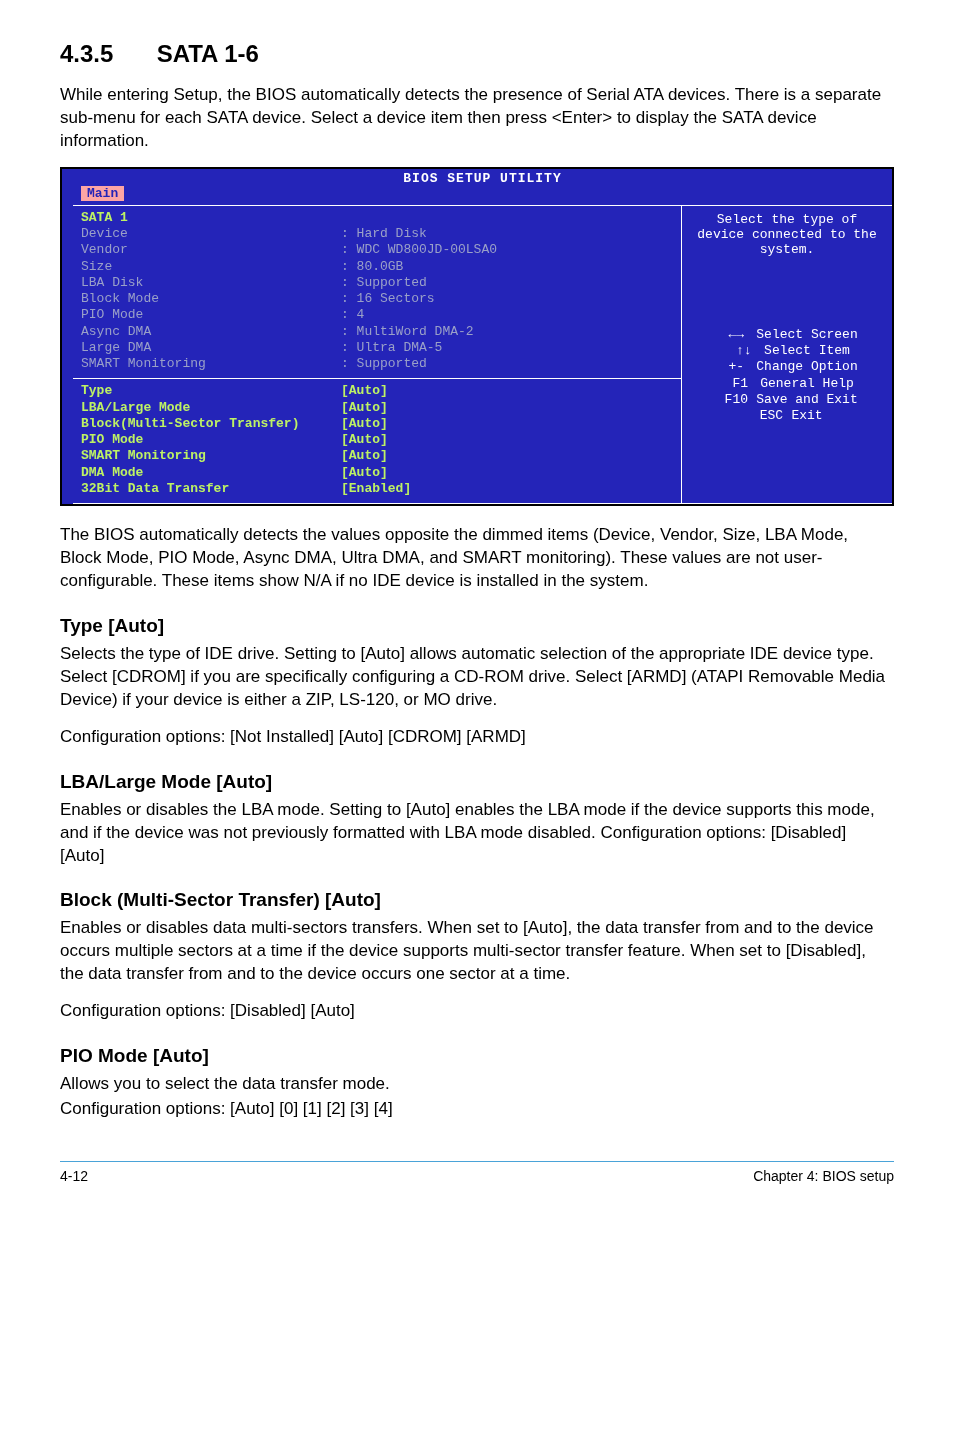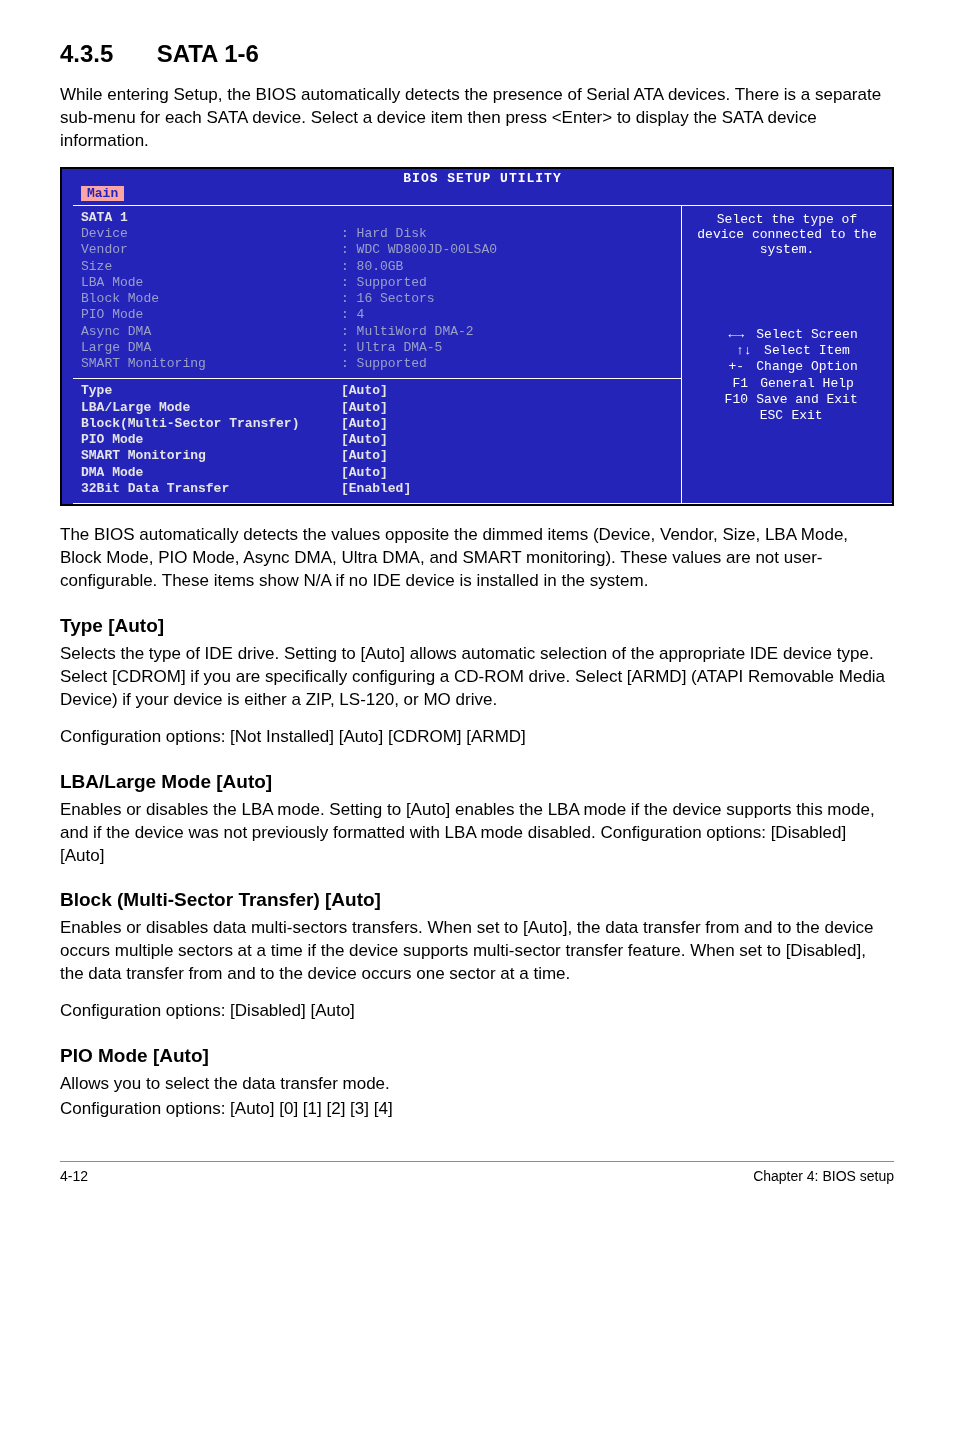--- a/index.html
+++ b/index.html
@@ -69,21 +69,21 @@
     font-weight: normal;
     text-align: center;
   }
   .bios-panel {
     border-bottom: 1px solid #fff;
     padding: 4px 8px 6px 8px;
   }
   .bios-panel:last-child { border-bottom: none; }
   .bios-row { white-space: pre; line-height: 1.25; }
   .dim { color: #9aa0c8; }
-  .bright { color: #e5e5e5; font-weight: bold; }
+  .bright { color: #bef264; font-weight: bold; }
   .left-col { display:inline-block; width: 260px; }
   .help-legend { margin-top: 70px; }
   .help-legend .key { display:inline-block; width: 40px; }
   .bios-footer {
     text-align: center;
     font-weight: bold;
     padding: 2px 0;
   }
 
   hr.foot {
@@ -113,21 +113,21 @@
   <div class="bios-tab-row">
     <span class="bios-tab">Main</span>
   </div>
   <div class="bios-body">
     <div class="bios-left">
       <div class="bios-panel">
         <div class="bios-row bright">SATA 1</div>
         <div class="bios-row dim"><span class="left-col">Device</span><span>: Hard Disk</span></div>
         <div class="bios-row dim"><span class="left-col">Vendor</span><span>: WDC WD800JD-00LSA0</span></div>
         <div class="bios-row dim"><span class="left-col">Size</span><span>: 80.0GB</span></div>
-        <div class="bios-row dim"><span class="left-col">LBA Mode</span><span>: Supported</span></div>
+        <div class="bios-row dim"><span class="left-col">LBA Disk</span><span>: Supported</span></div>
         <div class="bios-row dim"><span class="left-col">Block Mode</span><span>: 16 Sectors</span></div>
         <div class="bios-row dim"><span class="left-col">PIO Mode</span><span>: 4</span></div>
         <div class="bios-row dim"><span class="left-col">Async DMA</span><span>: MultiWord DMA-2</span></div>
         <div class="bios-row dim"><span class="left-col">Large DMA</span><span>: Ultra DMA-5</span></div>
         <div class="bios-row dim"><span class="left-col">SMART Monitoring</span><span>: Supported</span></div>
       </div>
       <div class="bios-panel">
         <div class="bios-row bright"><span class="left-col">Type</span><span>[Auto]</span></div>
         <div class="bios-row bright"><span class="left-col">LBA/Large Mode</span><span>[Auto]</span></div>
         <div class="bios-row bright"><span class="left-col">Block(Multi-Sector Transfer)</span><span>[Auto]</span></div>

